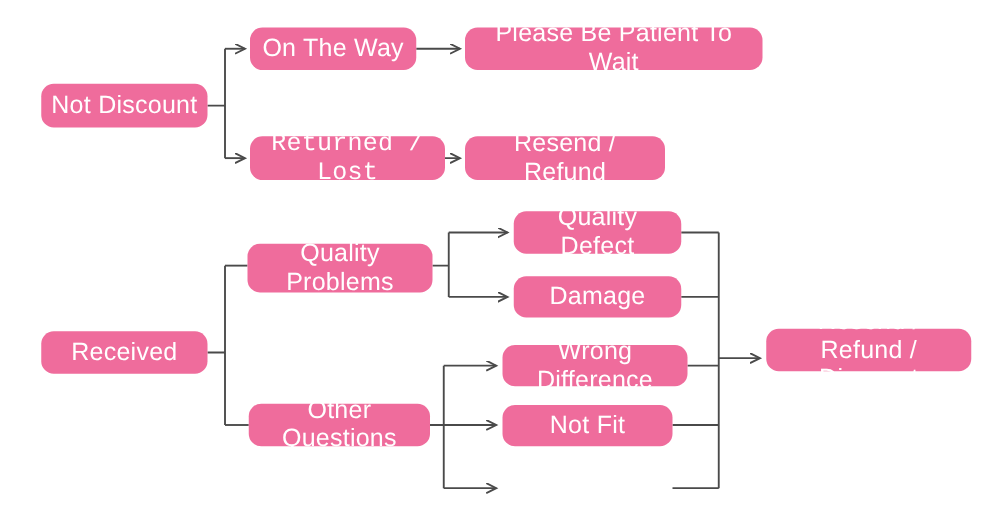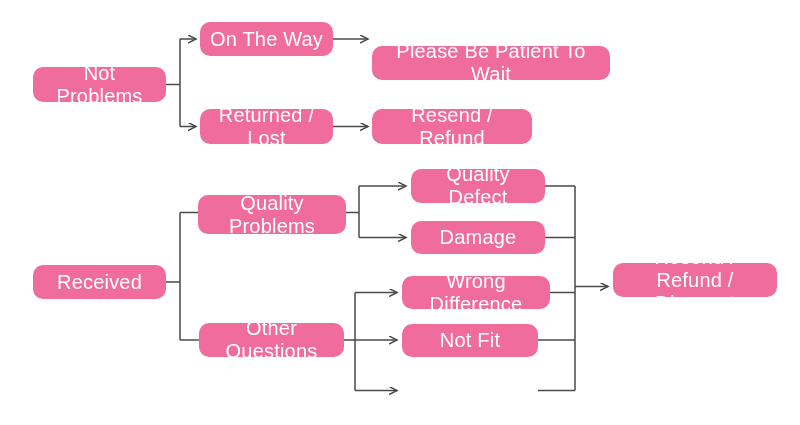--- a/index.html
+++ b/index.html
@@ -68,27 +68,27 @@
       <path d="M344,340 H355 M355,292.5 V390.5"></path>
       <path d="M355,292.5 H397" marker-end="url(#arrow)"></path>
       <path d="M355,340 H397" marker-end="url(#arrow)"></path>
       <path d="M355,390.5 H397" marker-end="url(#arrow)"></path>
 
       <path d="M545,186 H575 M545,237.5 H575 M550,292.5 H575 M538,340 H575 M538,390.5 H575 M575,186 V390.5"></path>
       <path d="M575,286.5 H608" marker-end="url(#arrow)"></path>
     </g>
   </svg>
 
-  <div class="node" style="left:33px; top:67px; width:133px; height:35px;">Not Problems</div>
+  <div class="node" style="left:33px; top:67px; width:133px; height:35px;">Not Discount</div>
 
   <div class="node" style="left:200px; top:22px; width:133px; height:34px;">On The Way</div>
 
-  <div class="node" style="left:372px; top:22px; width:238px; height:34px;margin-top:24px;">Please Be Patient To Wait</div>
+  <div class="node" style="left:372px; top:22px; width:238px; height:34px;">Please Be Patient To Wait</div>
 
-  <div class="node" style="left:200px; top:109px; width:133px; height:35px;">Returned / Lost</div>
+  <div class="node" style="left:200px; top:109px; width:156px; height:35px;font-family:Liberation Mono, monospace;">Returned / Lost</div>
 
   <div class="node" style="left:372px; top:109px; width:160px; height:35px;">Resend / Refund</div>
 
   <div class="node" style="left:33px; top:265px; width:133px; height:34px;">Received</div>
 
   <div class="node" style="left:198px; top:195px; width:148px; height:39px;">Quality Problems</div>
 
   <div class="node" style="left:199px; top:323px; width:145px; height:34px;">Other Questions</div>
 
   <div class="node" style="left:411px; top:169px; width:134px; height:34px;text-align:center;">Quality Defect</div>

